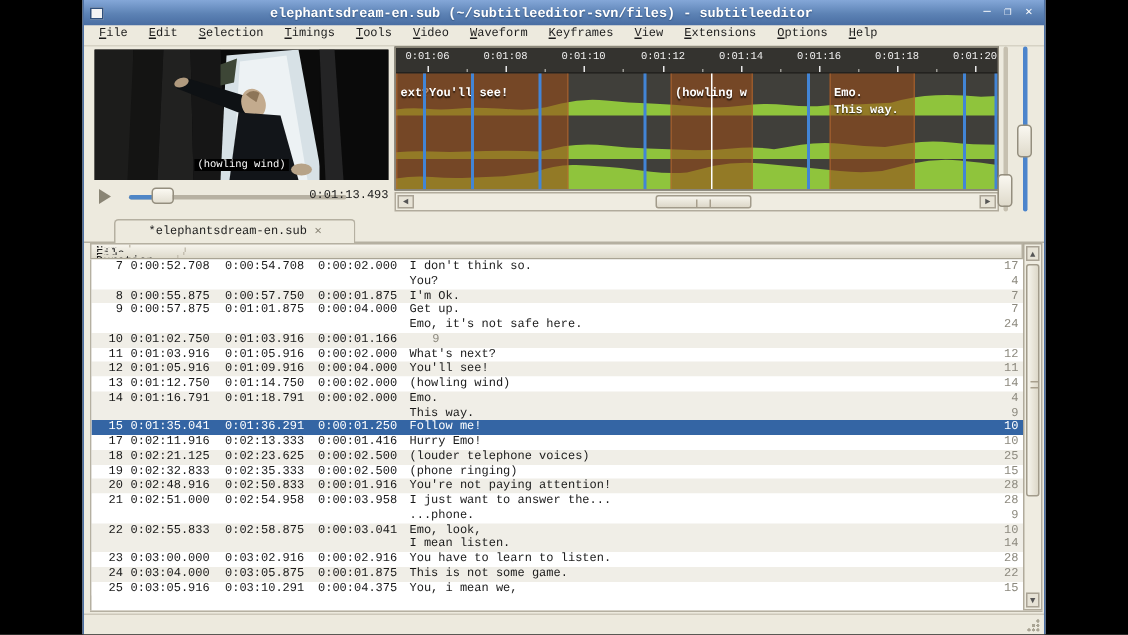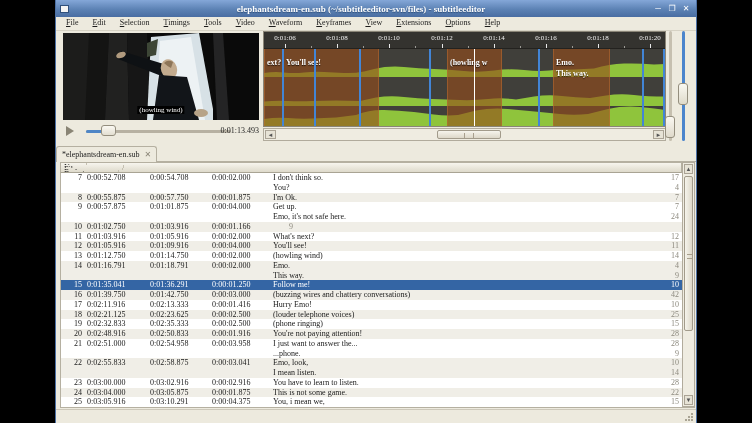--- a/index.html
+++ b/index.html
@@ -1,18 +1,18 @@
 <!DOCTYPE html>
 <html><head>
 <meta charset="utf-8">
 <style>
   html,body{margin:0;padding:0;background:#000;}
   *{box-sizing:border-box;}
   .screen{position:relative;width:752px;height:423px;background:#000;overflow:hidden;
-          font-family:Liberation Serif, serif;}
+          font-family:Liberation Mono, monospace;}
   .window{position:absolute;left:55px;top:0;width:642px;height:423px;background:#edeade;
           border-left:1px solid #4c70a4;border-right:1px solid #4c70a4;}
   
   .titlebar{position:absolute;left:0;top:0;width:100%;height:17px;
             background:linear-gradient(#84a7d8,#5c82b4 55%,#496da2);display:flex;align-items:center;}
   .win-icon{width:9px;height:8px;background:#f4f4f4;border:1px solid #30507c;margin-left:4px;}
   .win-title{flex:1;text-align:center;color:#fff;font-size:9px;font-weight:bold;
              text-shadow:0 1px 1px #2d4d78;white-space:nowrap;overflow:hidden;}
   .win-ctrls{display:flex;gap:4px;margin-right:5px;}
   .win-btn{color:#fff;font-size:8px;line-height:9px;width:10px;text-align:center;cursor:default;}
@@ -58,22 +58,22 @@
   .hs-grip{position:absolute;left:50%;top:2px;transform:translateX(-50%);width:10px;height:5px;
            border-left:1px solid #a89f8d;border-right:1px solid #a89f8d;}
   
   .slider-v{position:absolute;top:31px;height:110px;width:8px;}
   .sv-groove{position:absolute;left:3px;top:0;width:3px;height:110px;background:#c6c0b0;border-radius:2px;}
   .sv-groove.blue{background:#4b84cc;}
   .sv-handle{position:absolute;left:-1px;width:10px;height:22px;background:linear-gradient(#faf8f1,#dfdacb);
              border:1px solid #948e7e;border-radius:3px;}
   
   .tabbar{position:absolute;left:0;top:145px;width:100%;height:17px;border-bottom:1px solid #b5b0a1;}
-  .tab{position:absolute;left:0;top:1px;height:16px;background:#edeade;border:1px solid #b5b0a1;
-       border-bottom:none;border-radius:3px 3px 0 0;display:flex;align-items:center;padding:0 5px;gap:5px;}
+  .tab{position:absolute;left:20px;top:1px;height:16px;background:#edeade;border:1px solid #b5b0a1;
+       border-bottom:none;border-radius:3px 3px 0 0;display:flex;align-items:center;padding:0 22px;gap:5px;}
   .tab-label{font-size:8px;color:#1c1c1c;white-space:nowrap;}
   .tab-close{font-size:8px;color:#8a8577;line-height:8px;}
   
   .thead{position:absolute;left:4px;top:162px;width:622px;height:11px;display:flex;
          background:linear-gradient(#f7f5ee,#dedacb);border:1px solid #b5b0a1;border-bottom:1px solid #a9a494;flex-direction:column;}
   .th{font-size:8px;line-height:9px;color:#1c1c1c;padding-left:3px;border-right:1px solid #c5c0b1;overflow:hidden;}
   .th.bold{font-weight:bold;}
   .tbody{position:absolute;left:4px;top:173px;width:622px;height:234px;background:#fff;
          border-left:1px solid #b5b0a1;overflow:hidden;}
   .row{display:flex;background:#fff;}
@@ -362,32 +362,20 @@
           <div class="c t1">0:01:35.041</div>
           <div class="c t2">0:01:36.291</div>
           <div class="c t3">0:00:01.250</div>
           <div class="c txt">
             <div>Follow me!</div>
           </div>
           <div class="cnt-cell">
             <span class="cnt">10</span>
           </div>
         </div>
-        <div class="row alt">
-          <div class="c num">16</div>
-          <div class="c t1">0:01:39.750</div>
-          <div class="c t2">0:01:42.750</div>
-          <div class="c t3">0:00:03.000</div>
-          <div class="c txt">
-            <div>(buzzing wires and chattery conversations)</div>
-          </div>
-          <div class="cnt-cell">
-            <span class="cnt">42</span>
-          </div>
-        </div>
         <div class="row">
           <div class="c num">17</div>
           <div class="c t1">0:02:11.916</div>
           <div class="c t2">0:02:13.333</div>
           <div class="c t3">0:00:01.416</div>
           <div class="c txt">
             <div>Hurry Emo!</div>
           </div>
           <div class="cnt-cell">
             <span class="cnt">10</span>

